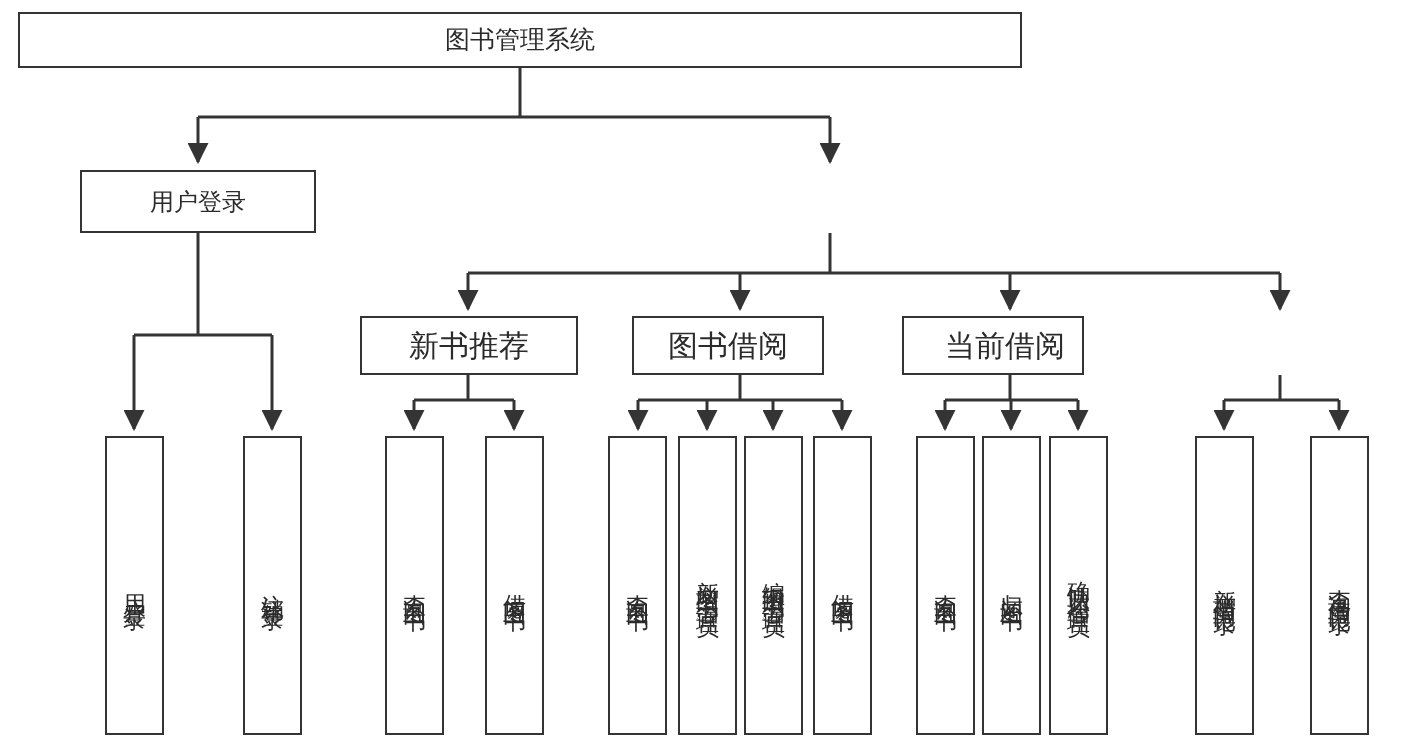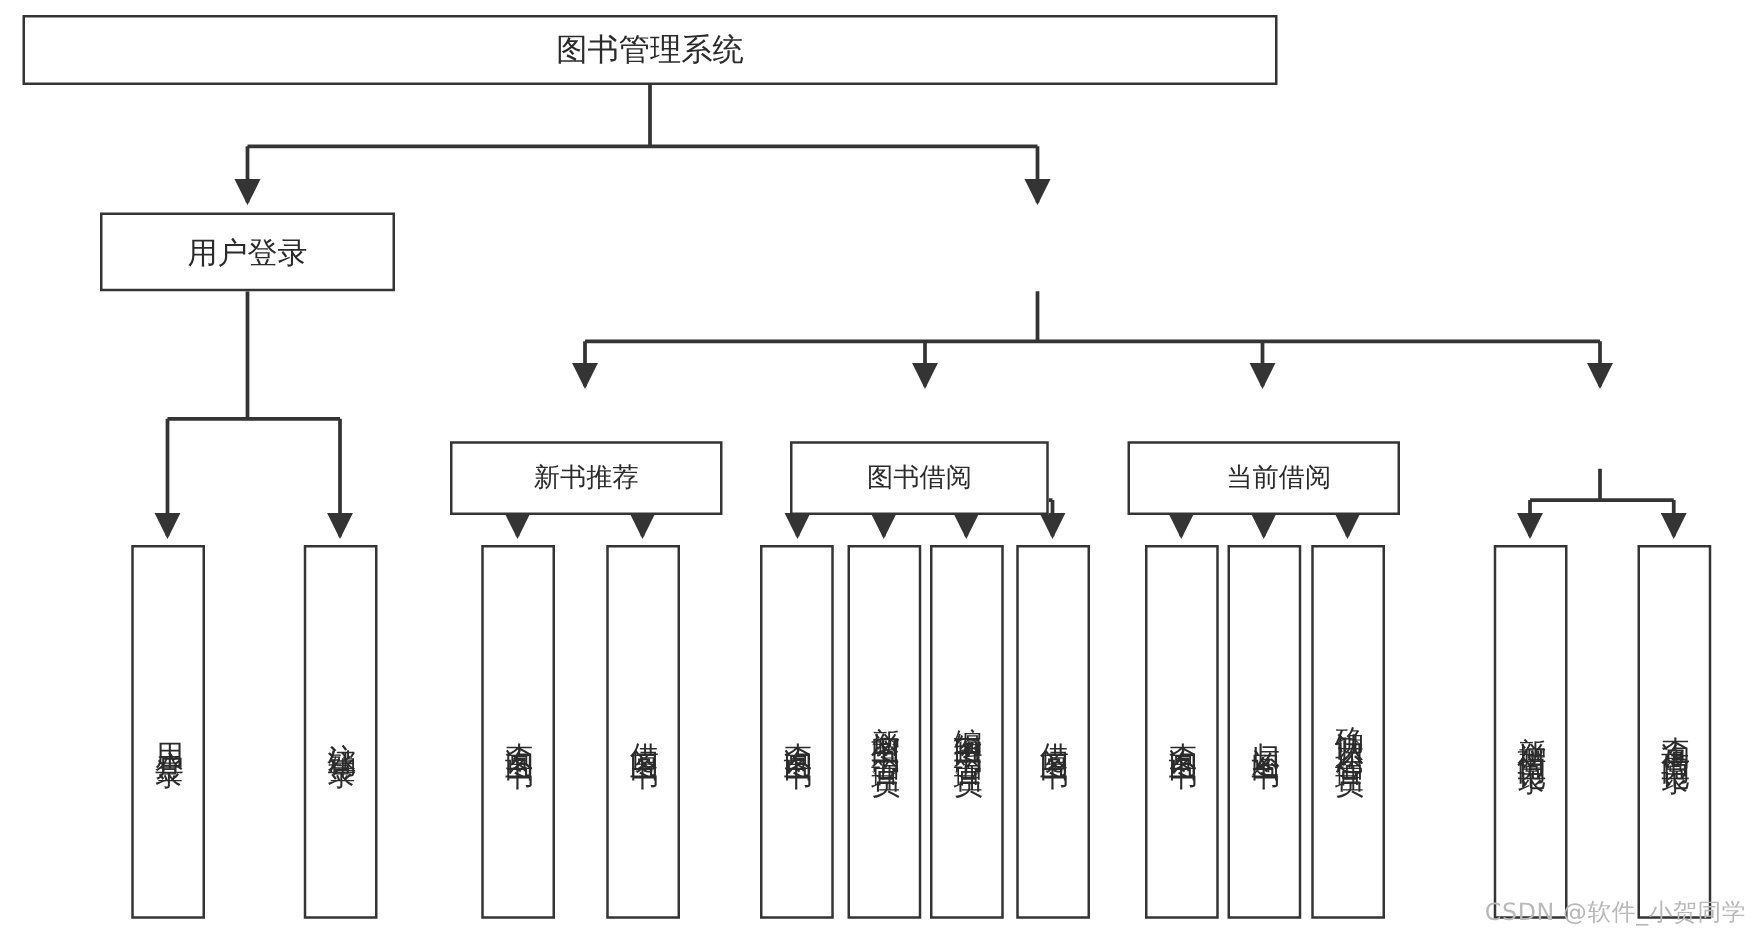--- a/index.html
+++ b/index.html
@@ -28,21 +28,21 @@
     border:2px solid #343434;
     display:flex;
     align-items:center;
     justify-content:center;
     color:#2b2b2b;
     line-height:1.25;
     text-align:center;
   }
   .node.root{ font-size:25px; }
   .node.mid  { font-size:24px; }
-  .node.sub  { font-size:21px;margin-top:37px; }
+  .node.sub  { font-size:30px; }
   .node.leaf {
     font-size:23px;
     align-items:center;
     justify-content:center;
     padding:6px 0;
   }
   .vtext{
     writing-mode:vertical-rl;
     text-orientation:upright;
     letter-spacing:5px;
@@ -123,25 +123,25 @@
 
   <div class="node mid" style="left:80px; top:170px; width:236px; height:63px;">
     <span class="htext">用户登录</span>
   </div>
 
 
   <div class="node sub" style="left:360px; top:316px; width:218px; height:59px;">
     <span class="htext">新书推荐</span>
   </div>
 
-  <div class="node sub" style="left:632px; top:316px; width:207px; height:59px;">
+  <div class="node sub" style="left:632px; top:316px; width:192px; height:59px;">
     <span class="htext">图书借阅</span>
   </div>
 
-  <div class="node sub" style="left:902px; top:316px; width:218px; height:59px;padding-left:24px;">
+  <div class="node sub" style="left:902px; top:316px; width:182px; height:59px;padding-left:24px;">
     <span class="htext">当前借阅</span>
   </div>
 
 
   <div class="node leaf" style="left:105px; top:436px; width:59px; height:299px;">
     <span class="vtext">用户登录</span>
   </div>
 
   <div class="node leaf" style="left:243px; top:436px; width:59px; height:299px;">
     <span class="vtext">注销登录</span>
@@ -184,15 +184,14 @@
   </div>
 
   <div class="node leaf" style="left:1195px; top:436px; width:59px; height:299px;">
     <span class="vtext">新增借阅记录</span>
   </div>
 
   <div class="node leaf" style="left:1310px; top:436px; width:59px; height:299px;">
     <span class="vtext">查询借阅记录</span>
   </div>
 
-  <div id="watermark">CSDN @软件_小贺同学</div>
 
 </div>
 
 </body></html>

